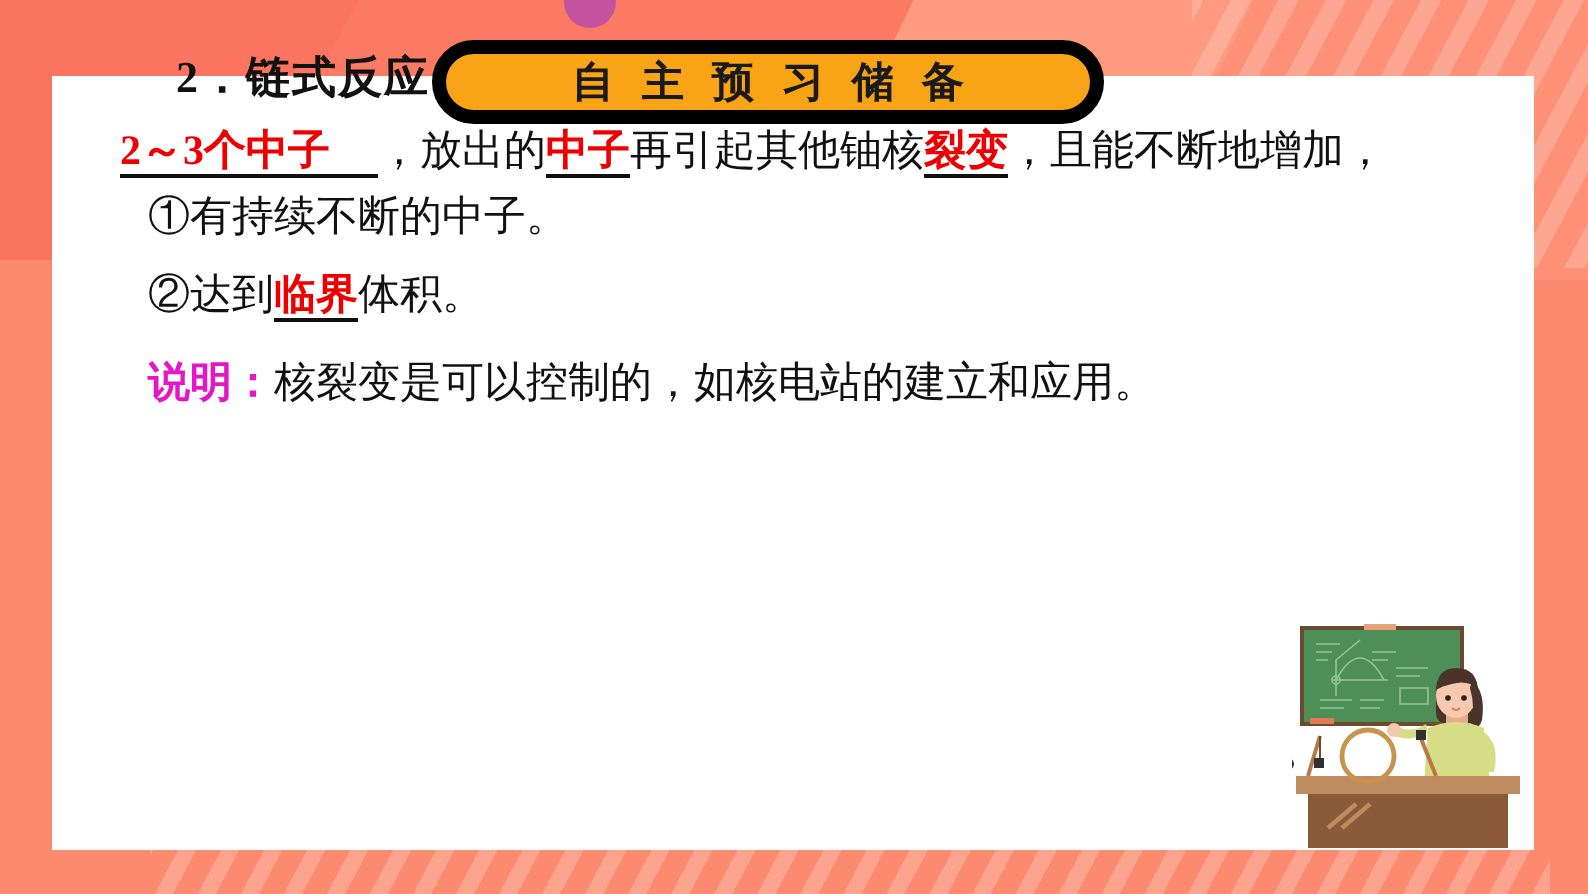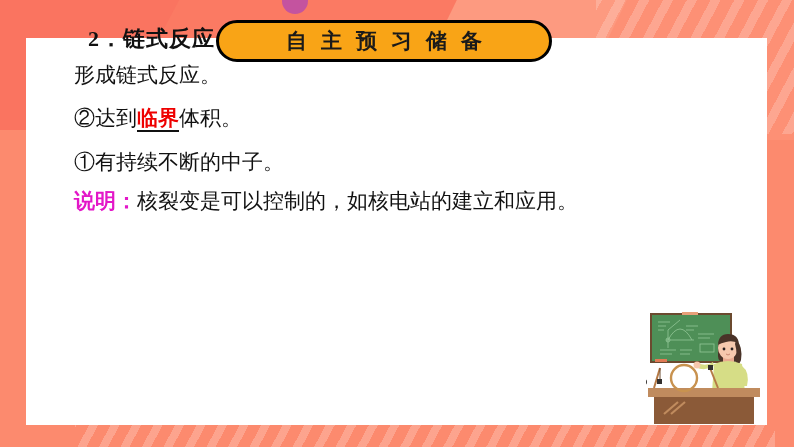--- a/index.html
+++ b/index.html
@@ -86,21 +86,21 @@
     width: 741px; height: 387px;
     background: #ffffff;
   }
 
   
   .title-pill {
     position: absolute;
     left: 216px; top: 20px;
     width: 336px; height: 42px;
     background: #f9a416;
-    border: 3px solid #000000;
+    border: 7px solid #000000;
     border-radius: 23px;
     box-sizing: border-box;
     display: flex;
     align-items: center;
     justify-content: center;
     z-index: 5;
   }
   .title-pill span {
     font-family: "DejaVu Sans", sans-serif;
     font-size: 21px;
@@ -190,27 +190,27 @@
 
   <div class="title-pill">
     <span>自主预习储备</span>
   </div>
 
   <div class="body">
 
     <p class="heading">2．链式反应</p>
 
 
-
-    <p class="para l-def3">形成链式反应。</p>
-
+    <p class="para l-def2"><span class="red ul-blank pad-right">2～3个中子</span><span>，放出的</span><span class="red ul-blank">中子</span><span>再引起其他铀核</span><span class="red ul-blank">裂变</span><span>，且能不断地增加，</span></p>
+
+
+
+    <p class="para l-c1">①有持续不断的中子。</p>
 
     <p class="para l-c2"><span>②达到</span><span class="red ul-blank">临界</span><span>体积。</span></p>
-
-    <p class="para l-c1">①有持续不断的中子。</p>
 
     <p class="para l-note"><span class="magenta">说明：</span><span>核裂变是可以控制的，如核电站的建立和应用。</span></p>
 
   </div>
 
   <div class="illus">
     <svg width="122" height="115" viewBox="0 0 122 115" xmlns="http://www.w3.org/2000/svg">
 
       <rect x="4" y="3" width="82" height="50" fill="#6b4a2f"></rect>
       <rect x="6" y="5" width="78" height="46" fill="#4e8f57"></rect>

